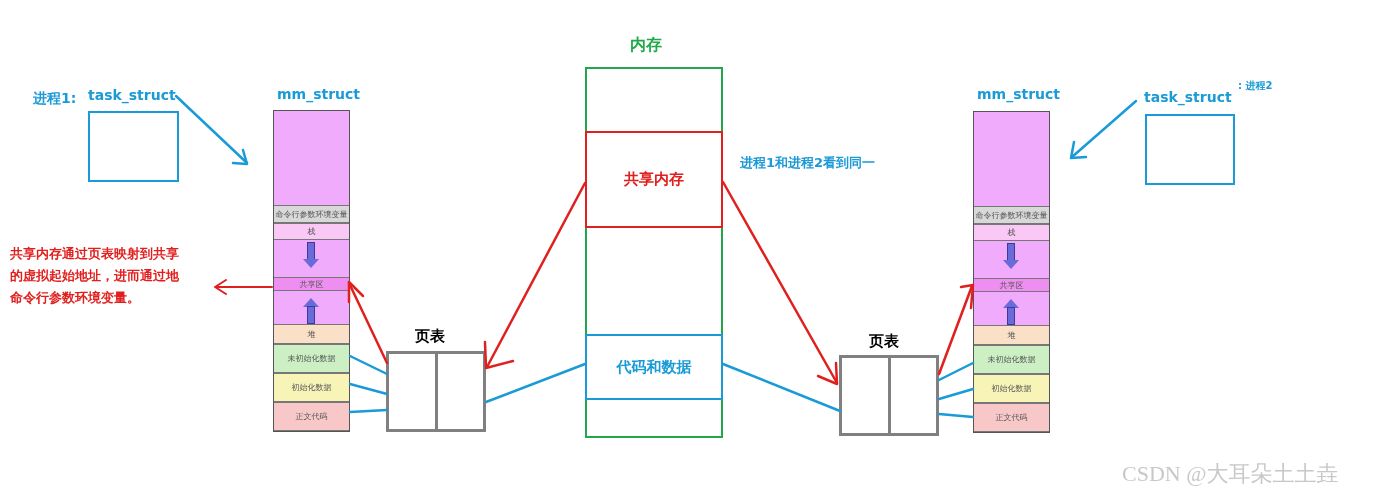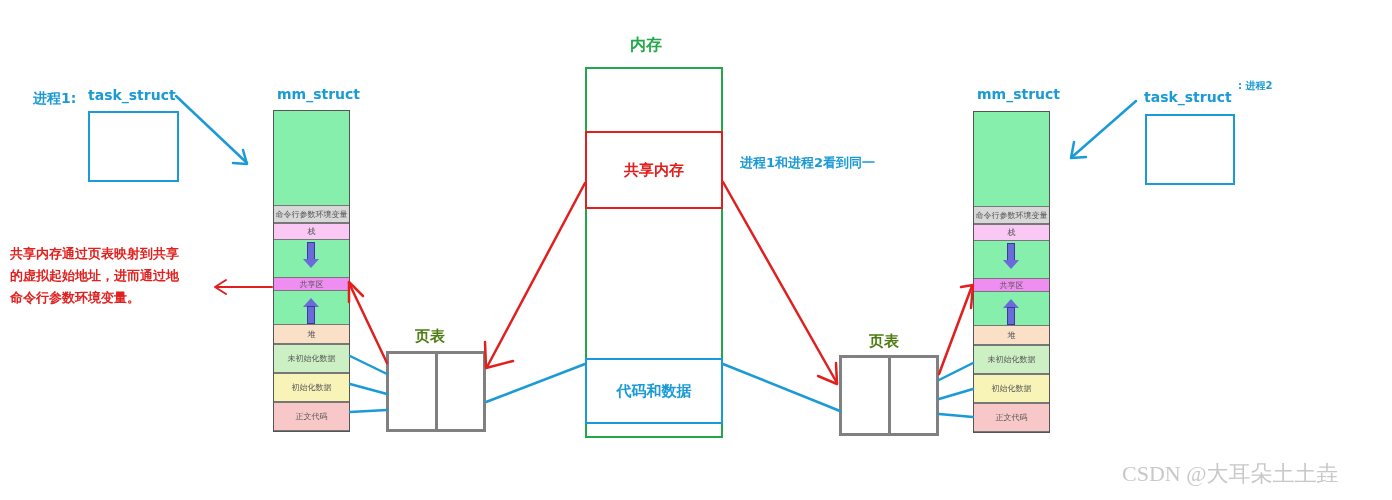--- a/index.html
+++ b/index.html
@@ -2,23 +2,23 @@
 <html><head>
   <meta charset="utf-8">
   <style>
     html, body { margin: 0; padding: 0; background: #ffffff; }
     body { width: 1392px; height: 500px; position: relative; overflow: hidden;
            font-family: "DejaVu Sans", "Liberation Sans", sans-serif; }
     .abs { position: absolute; }
     .blue-text { color: #1a9ad6; font-weight: bold; }
     .red-text { color: #e0201e; font-weight: bold; }
     .green-text { color: #22a84a; font-weight: bold; }
-    .gray-text { color: #4d7c0f; font-weight: bold; }
+    .gray-text { color: #000000; font-weight: bold; }
     .box-blue { border: 2.5px solid #1a9ad6; box-sizing: border-box; background: transparent; }
-    .mm { border: 1.5px solid #555; box-sizing: border-box; background: #86efac; }
+    .mm { border: 1.5px solid #555; box-sizing: border-box; background: #f0abfc; }
     .seg { position: absolute; left: 0; right: 0; box-sizing: border-box; font-size: 8px; color: #555;
            display: flex; align-items: center; justify-content: center; white-space: nowrap; overflow: hidden; }
     .seg.bordered { border-top: 1px solid #777; border-bottom: 1px solid #777; }
     .pt { border: 3px solid #808080; box-sizing: border-box; background: #fff; }
     .pt .mid { position: absolute; top: -3px; bottom: -3px; left: 50%; width: 3px; margin-left: -1.5px; background: #808080; }
     svg.overlay { position: absolute; left: 0; top: 0; pointer-events: none; }
     .arrow-v { position: absolute; width: 8px; background: #6a6ad8; border: 1px solid #3a3a9a; box-sizing: border-box; }
   </style>
 </head>
 <body>
@@ -48,24 +48,24 @@
   <div>命令行参数环境变量。</div>
 </div>
 
 <div class="abs gray-text" style="left:415px; top:327px; font-size:15px;">页表</div>
 <div class="abs pt" style="left:386px; top:351px; width:100px; height:81px;">
     <div class="mid"></div>
   </div>
 
 <div class="abs green-text" style="left:630px; top:35px; font-size:16px;">内存</div>
 <div class="abs" style="left:585px; top:67px; width:138px; height:371px; border:2.5px solid #22a84a; box-sizing:border-box;"></div>
-<div class="abs" style="left:585px; top:131px; width:138px; height:78px; border:2.5px solid #e0201e; box-sizing:border-box; display:flex; align-items:center; justify-content:center;">
+<div class="abs" style="left:585px; top:131px; width:138px; height:97px; border:2.5px solid #e0201e; box-sizing:border-box; display:flex; align-items:center; justify-content:center;">
   <span class="red-text" style="font-size:15px;">共享内存</span>
 </div>
-<div class="abs" style="left:585px; top:334px; width:138px; height:66px; border:2.5px solid #1a9ad6; box-sizing:border-box; display:flex; align-items:center; justify-content:center;margin-top:24px;">
+<div class="abs" style="left:585px; top:334px; width:138px; height:66px; border:2.5px solid #1a9ad6; box-sizing:border-box; display:flex; align-items:center; justify-content:center;">
   <span class="blue-text" style="font-size:15px;">代码和数据</span>
 </div>
 
 <div class="abs blue-text" style="left:740px; top:150px; font-size:13px; line-height:26px;">
   <div>进程1和进程2看到同一</div>
 </div>
 
 <div class="abs gray-text" style="left:869px; top:332px; font-size:15px;">页表</div>
 <div class="abs pt" style="left:839px; top:355px; width:100px; height:81px;">
     <div class="mid"></div>

